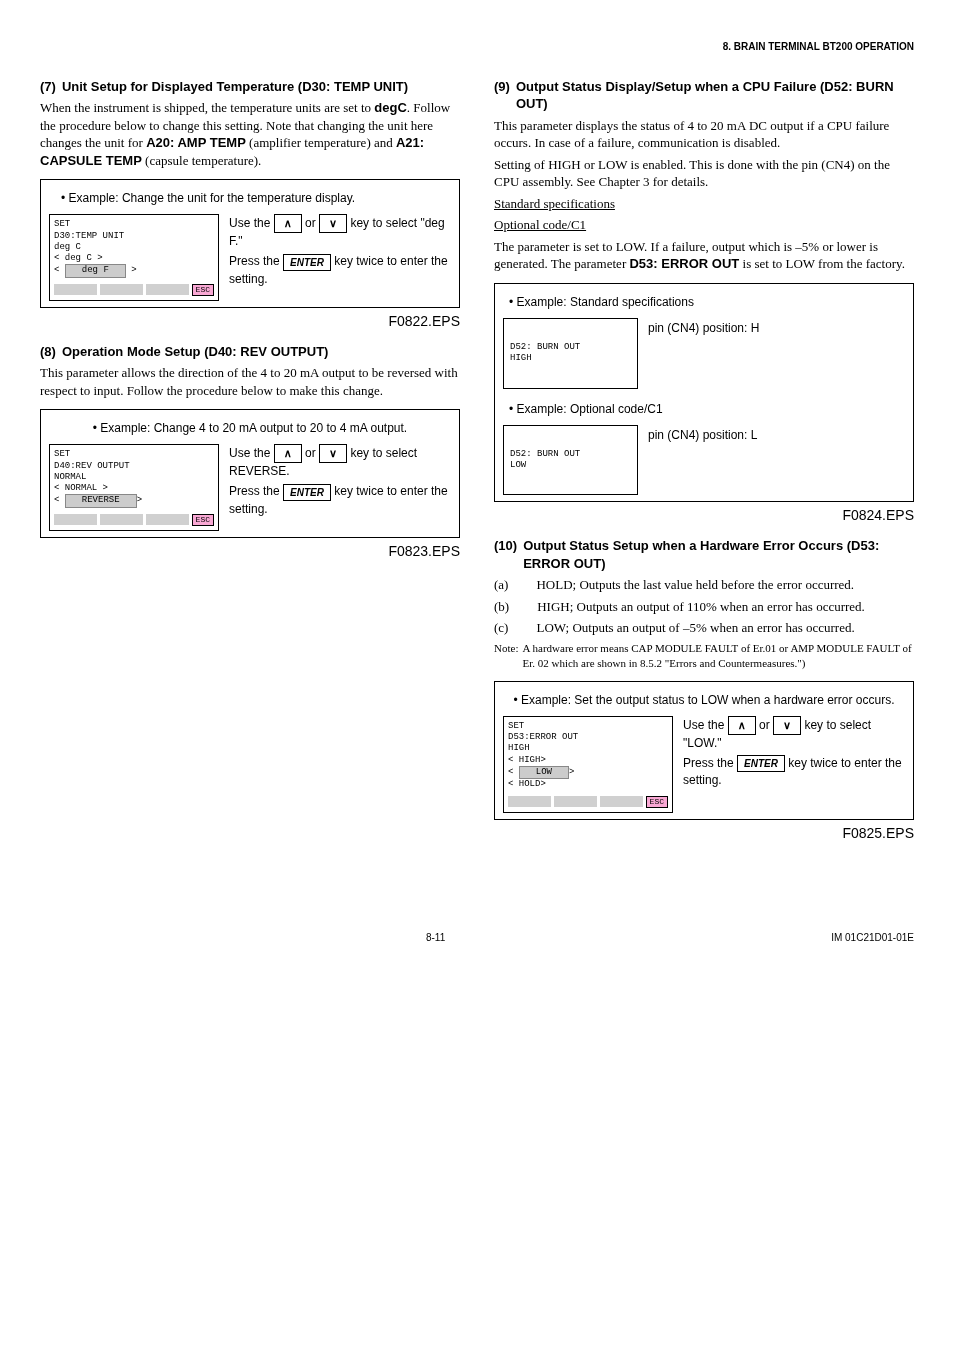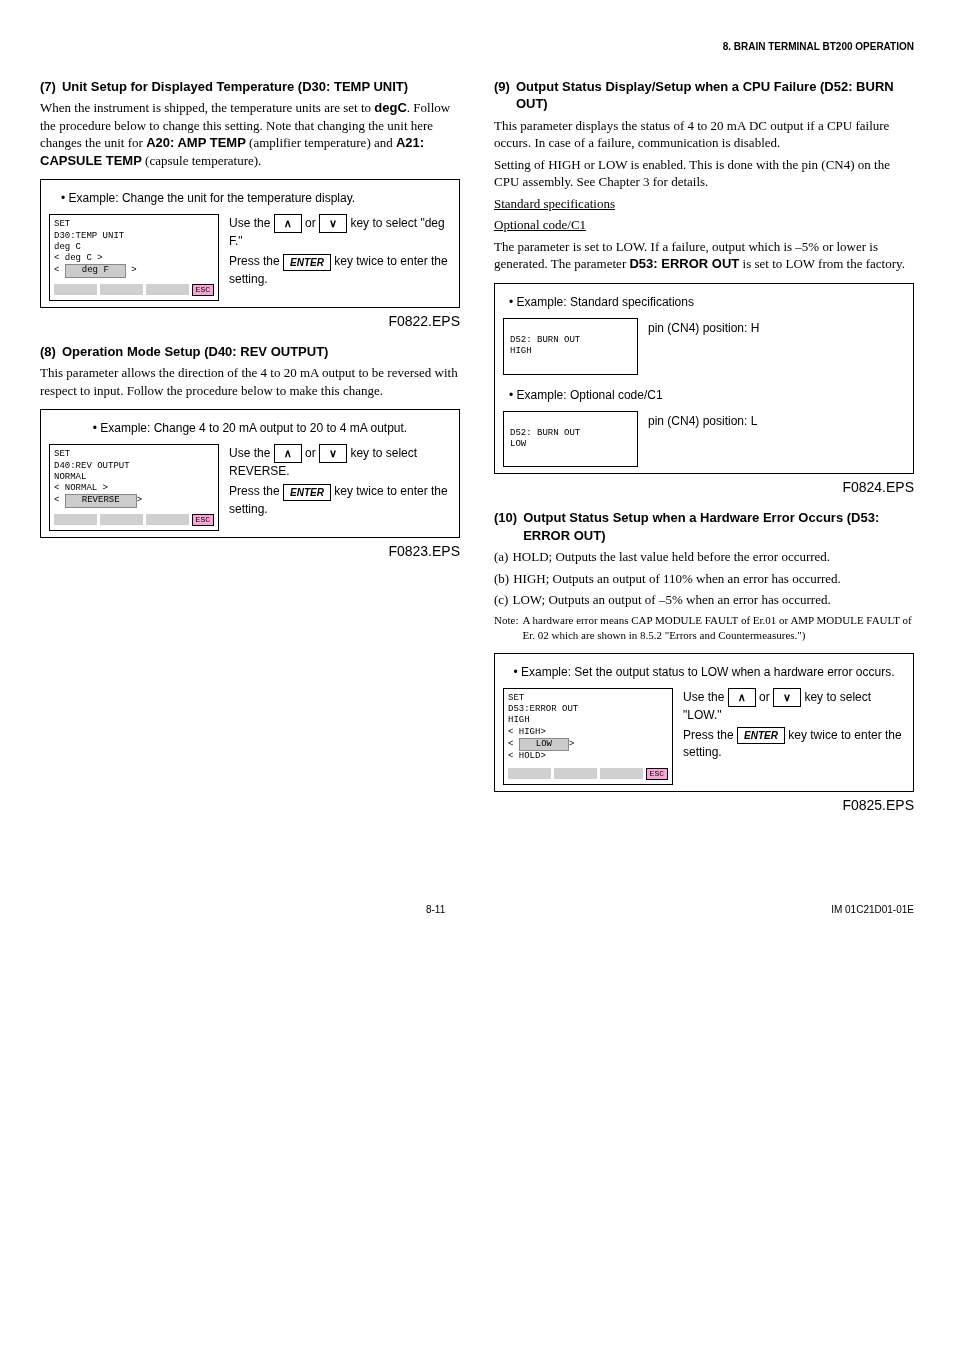--- a/index.html
+++ b/index.html
@@ -126,41 +126,41 @@
     text-align: right;
     margin: 1px 0 8px 0;
     padding:0;
   }
   .list-item {
     display:flex;
     gap:4px;
     margin:4px 0;
   }
   .list-item .marker { flex-shrink:0; }
-  .list-item .body { flex:1; }
+  .list-item .body { flex:1;margin-left:24px; }
   .note {
     font-size: 11px;
   }
   .note .hang {
     display:flex;
     gap:4px;
   }
   .footer {
     display:flex;
     justify-content:space-between;
     font-family: Arial, Helvetica, sans-serif;
     font-size:10px;
     margin-top:80px;
   }
   .footer .pageno { margin-left:auto; margin-right:auto; }
   .lcd-simple {
     font-family: "Courier New", monospace;
     font-size: 9px;
     border: 1px solid #000;
-    padding: 16px 6px;
+    padding: 23px 6px;
     width: 135px;
     box-sizing: border-box;
     line-height:1.25;
   }
 </style>
 </head>
 <body>
 
 <div class="page-header">8.   BRAIN TERMINAL BT200 OPERATION</div>
 

